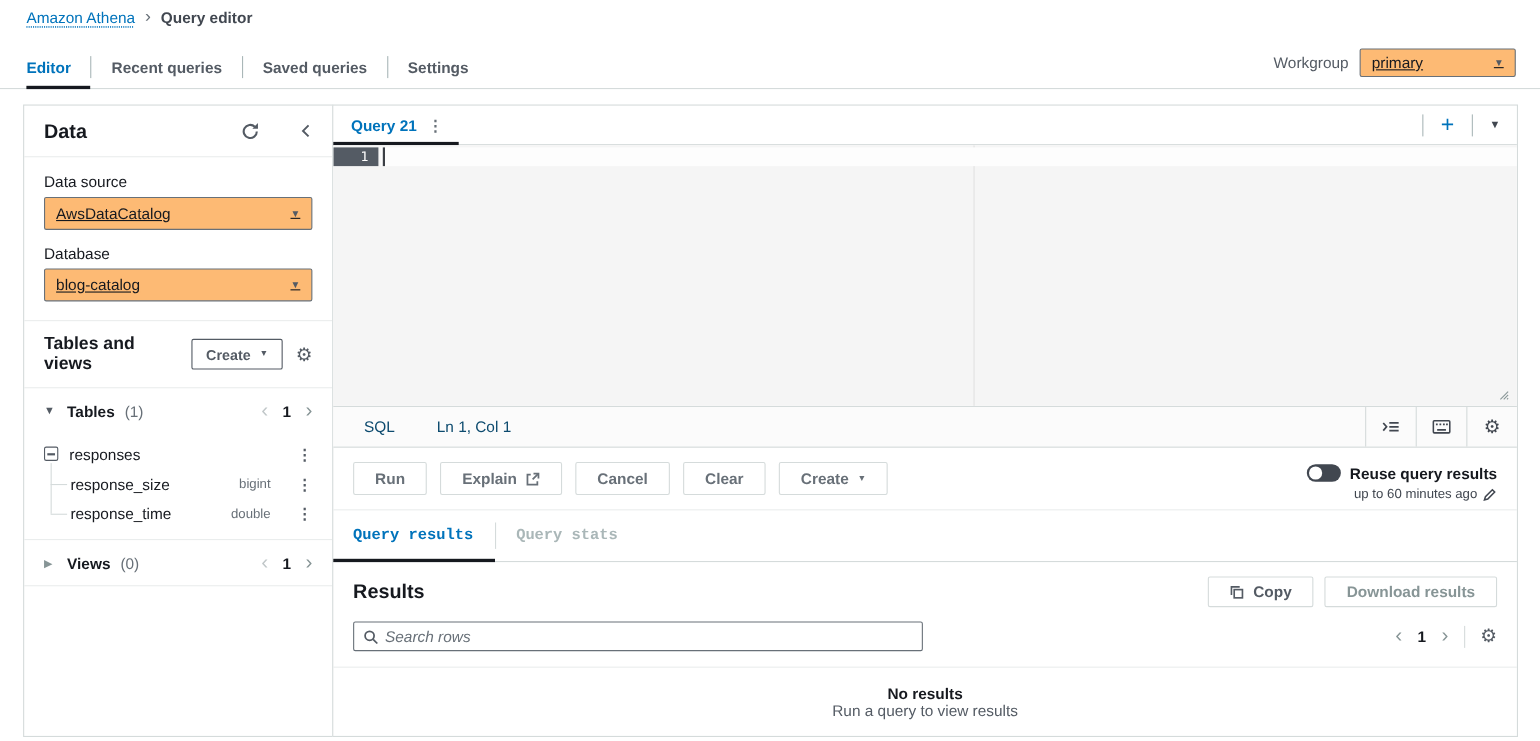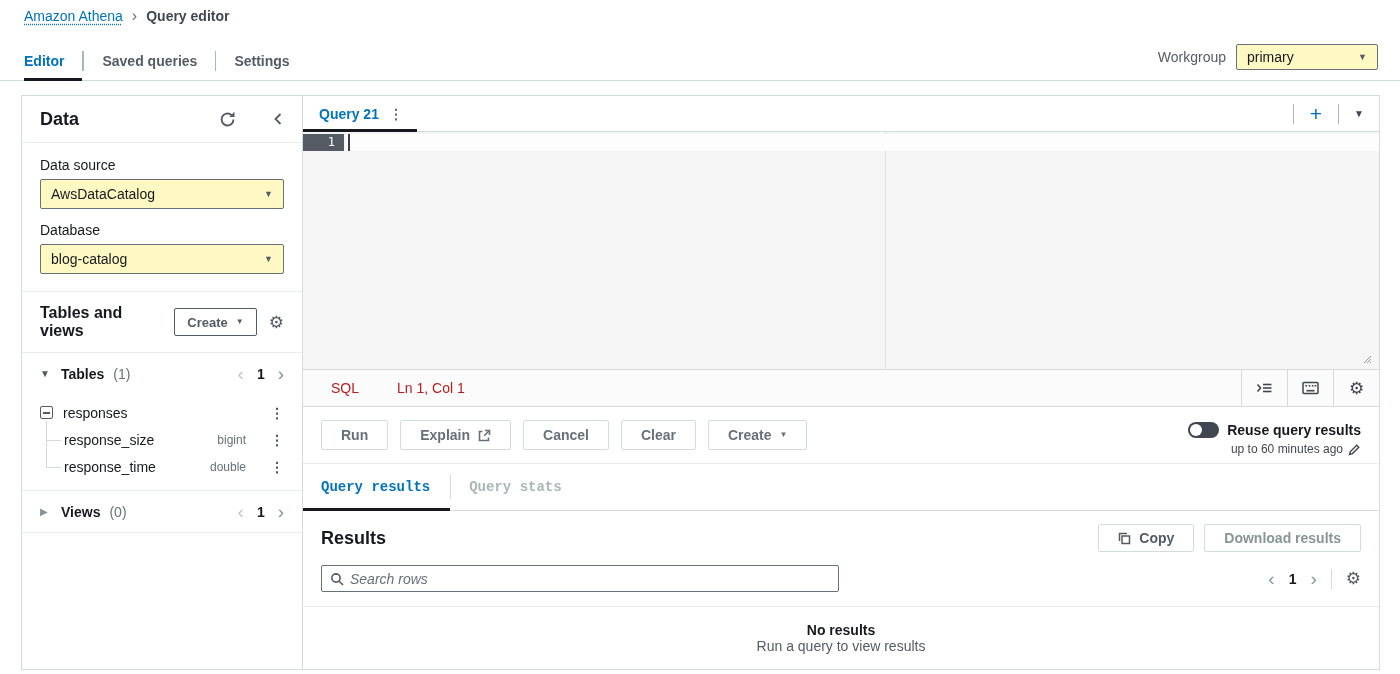--- a/index.html
+++ b/index.html
@@ -16,22 +16,22 @@
   
   .nav-tabs { position:absolute; left:0; right:0; top:42px; height:39px; border-bottom:1px solid #d5dbdb;
               display:flex; align-items:stretch; padding-left:24px; background:#fff; }
   .nav-tab { position:relative; display:flex; align-items:center; padding:0 18px; font-weight:700; color:#545b64; cursor:pointer; }
   .nav-tab:first-child { padding-left:0; }
   .nav-tab.active { color:#0073bb; }
   .nav-tab.active::after { content:''; position:absolute; left:0; right:0; bottom:-1px; height:3px; background:#16191f; }
   .nav-vdiv { width:1px; height:20px; background:#aab7b8; align-self:center; }
   .workgroup { position:absolute; right:22px; top:44px; display:flex; align-items:center; gap:10px; }
   .workgroup-label { color:#545b64; font-size:14px; }
-  .select { height:26px; border:1px solid #687078; border-radius:2px; background:#fef9c3;
-            display:flex; align-items:center; justify-content:space-between; padding:0 10px; cursor:pointer; }
+  .select { height:26px; border:1px solid #687078; border-radius:2px; background:#fdba74;
+            display:flex; align-items:center; justify-content:space-between; padding:0 10px; cursor:pointer;text-decoration:underline; }
   .workgroup .select { width:142px; }
   .caret { font-size:9px; color:#545b64; line-height:1; }
   
   .sidebar { position:absolute; left:21px; top:95px; width:282px; bottom:4px; background:#fff; border:1px solid #d5dbdb; }
   .sidebar-header { height:47px; display:flex; align-items:center; gap:36px; padding:0 18px; border-bottom:1px solid #eaeded; }
   .sidebar-title { flex:1; font-size:18px; font-weight:700; }
   .icon-btn { display:flex; align-items:center; justify-content:center; cursor:pointer; background:none; border:none; }
   .sidebar-form { padding:14px 18px 4px; }
   .field-label { display:block; margin-bottom:6px; font-size:14px; color:#16191f; }
   .sidebar-form .select { height:30px; margin-bottom:13px; }
@@ -80,21 +80,21 @@
   .editor { position:relative; height:237px; background:#f5f5f5; flex:none; overflow:hidden; }
   .gutter-cell { position:absolute; left:0; top:2px; width:41px; height:17px; background:#545b64; color:#fff;
                  font-family:"DejaVu Sans Mono", monospace; font-size:12px; line-height:17px; text-align:right; padding-right:9px; }
   .active-line { position:absolute; left:43px; right:0; top:2px; height:17px; background:#fdfdfd; }
   .cursor { position:absolute; left:45px; top:2px; width:2px; height:17px; background:#3b3f45; }
   .print-margin { position:absolute; left:582px; top:0; bottom:0; width:1px; background:#e2e2e2; }
   .resize-handle { position:absolute; right:7px; bottom:5px; }
   
   .statusbar { height:38px; border-top:1px solid #d5dbdb; border-bottom:1px solid #d5dbdb; background:#fbfbfb;
                display:flex; align-items:stretch; flex:none; }
-  .sb-left { display:flex; align-items:center; gap:38px; padding-left:28px; font-size:14px; color:#b91c1c; }
+  .sb-left { display:flex; align-items:center; gap:38px; padding-left:28px; font-size:14px; color:#0c4a6e; }
   .sb-right { margin-left:auto; display:flex; }
   .sb-btn { width:46px; border:none; border-left:1px solid #d5dbdb; background:transparent; display:flex; align-items:center; justify-content:center; cursor:pointer; }
   
   .actions { height:56px; padding:13px 18px 0; display:flex; align-items:flex-start; gap:12px; flex:none; }
   .btn { height:30px; padding:0 19px; background:#fff; border:1px solid #d5dbdb; border-radius:2px;
          color:#687078; font-weight:700; font-size:14px; font-family:inherit; display:flex; align-items:center; gap:8px; cursor:pointer; }
   .btn .caret { color:#687078; }
   .reuse { margin-left:auto; display:flex; flex-direction:column; align-items:flex-end; gap:4px; padding-top:2px; }
   .reuse-top { display:flex; align-items:center; gap:8px; }
   .toggle { width:31px; height:16px; border-radius:8px; background:#414750; position:relative; cursor:pointer; flex:none; }
@@ -132,20 +132,21 @@
 
 <div class="breadcrumb">
   <span class="crumb-link">Amazon Athena</span>
   <span class="crumb-sep">›</span>
   <span class="crumb-current">Query editor</span>
 </div>
 
 <div class="nav-tabs">
   <div class="nav-tab active">Editor</div>
   <div class="nav-vdiv"></div>
+  <div class="nav-tab">Recent queries</div>
   <div class="nav-vdiv"></div>
   <div class="nav-tab">Saved queries</div>
   <div class="nav-vdiv"></div>
   <div class="nav-tab">Settings</div>
 </div>
 
 <div class="workgroup">
   <span class="workgroup-label">Workgroup</span>
   <div class="select">
     <span>primary</span>

